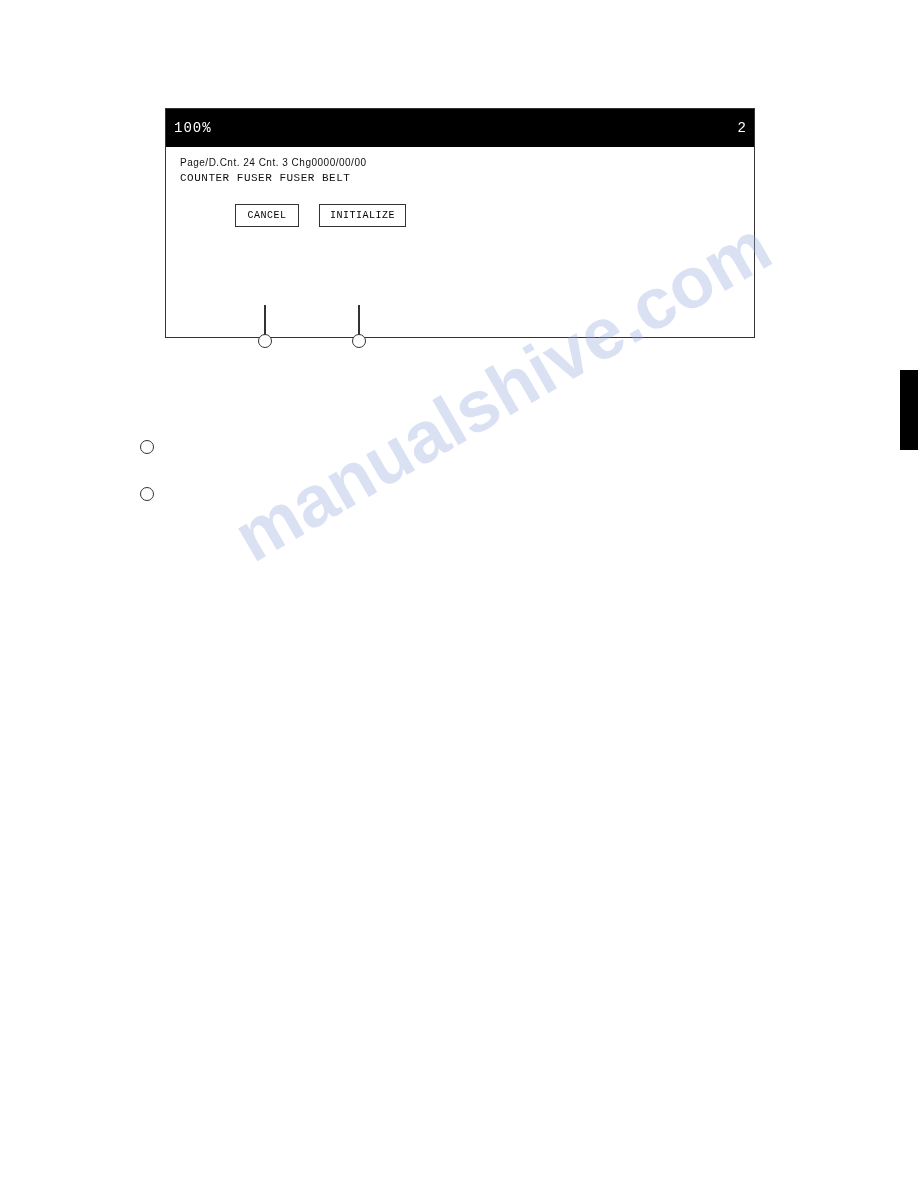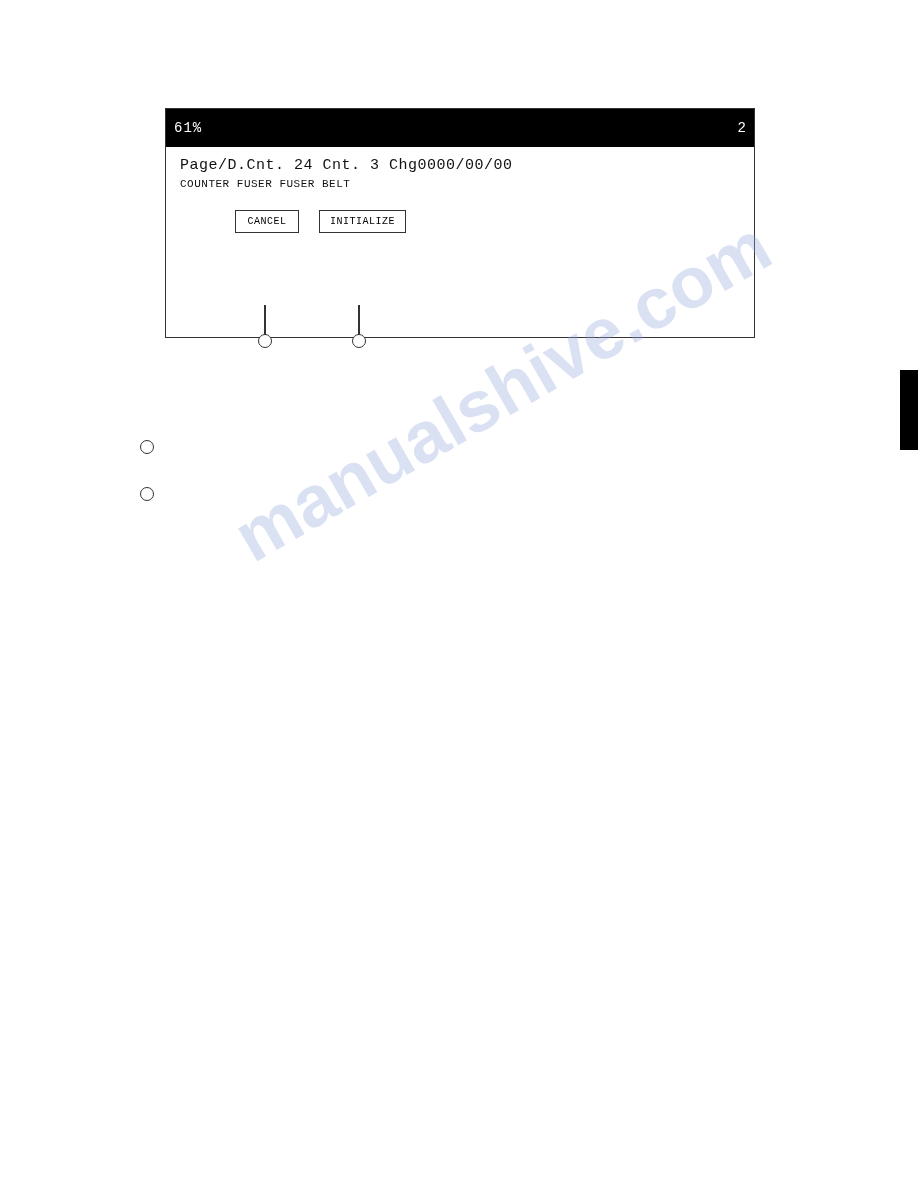--- a/index.html
+++ b/index.html
@@ -84,22 +84,22 @@
       margin-left: auto;
       margin-right: 8px;
     }
 
     
     .screen-content {
       padding: 10px 14px;
     }
 
     .screen-info-row {
-      font-size: 15px;
-      font-family: Liberation Mono, monospace;
+      font-size: 10px;
+      font-family: Liberation Sans, sans-serif;
       color: #111111;
       margin-bottom: 4px;
       letter-spacing: 0.5px;
     }
 
     .screen-label-row {
       font-size: 11px;
       font-family: 'Courier New', Courier, monospace;
       color: #111111;
       margin-bottom: 18px;
@@ -180,21 +180,21 @@
 </head>
 <body>
 
 <div class="page-container">
 
   <div class="right-tab"></div>
 
   <div class="screen-panel">
 
     <div class="screen-header">
-      <span class="screen-header-text">61%</span>
+      <span class="screen-header-text">100%</span>
       <span class="screen-header-page">2</span>
     </div>
 
     <div class="screen-content">
       <div class="screen-info-row">Page/D.Cnt.      24 Cnt.      3 Chg0000/00/00</div>
       <div class="screen-label-row">COUNTER FUSER         FUSER BELT</div>
 
       <div class="screen-buttons">
         <button class="screen-btn">CANCEL</button>
         <button class="screen-btn">INITIALIZE</button>

